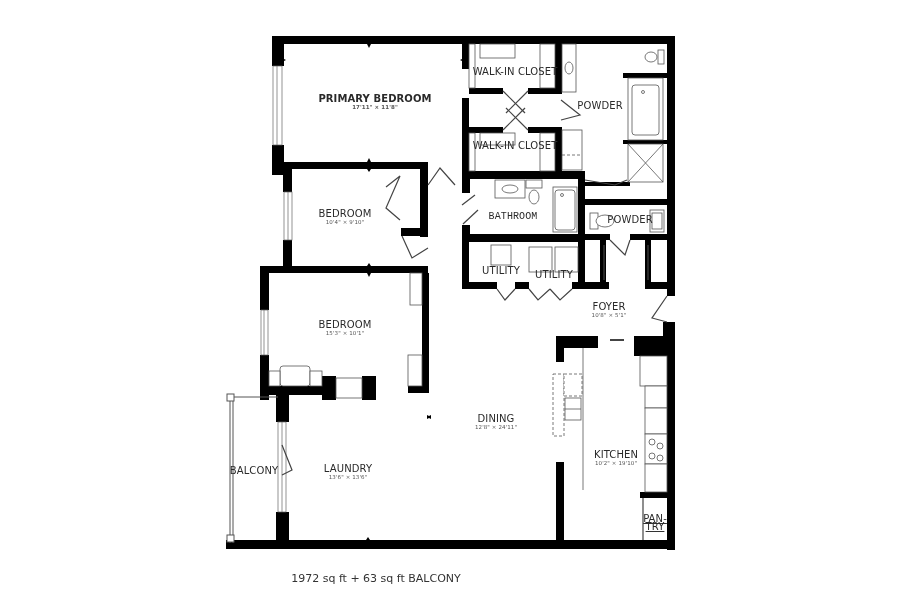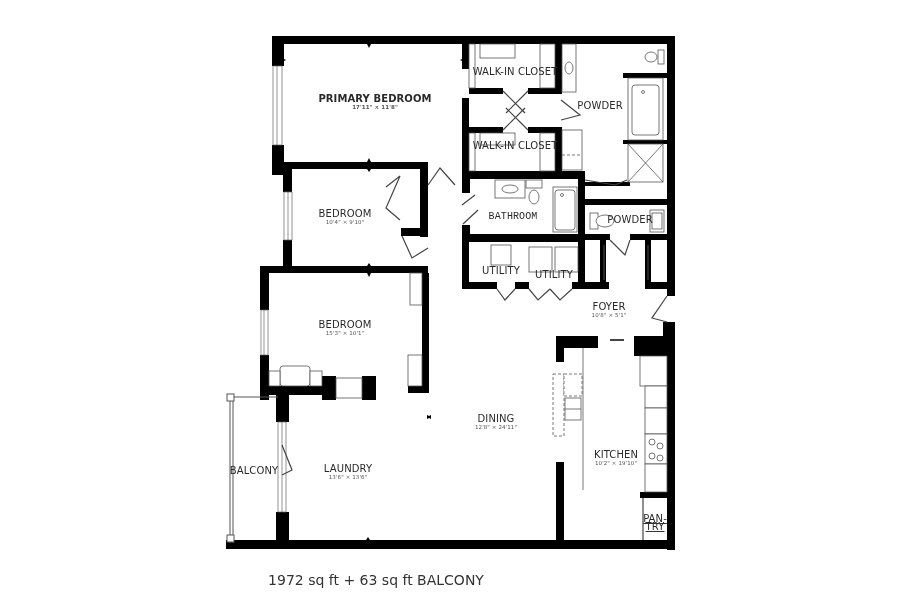--- a/index.html
+++ b/index.html
@@ -1,21 +1,21 @@
 <!DOCTYPE html>
 <html><head>
 <meta charset="utf-8">
 <style>
   html, body { margin: 0; padding: 0; background: #ffffff; }
   body { width: 900px; height: 600px; position: relative; overflow: hidden; font-family: "DejaVu Sans", sans-serif; }
   #plan { position: absolute; left: 0; top: 0; width: 900px; height: 600px; }
   .room-label { position: absolute; text-align: center; color: #333; font-size: 6.5px; letter-spacing: 0.1px; line-height: 8px; transform: translateX(-50%); white-space: nowrap; }
   .room-name { display: block; font-size: 10px; color: #2a2a2a; }
   .room-dim { display: block; font-size: 5.5px; color: #555; }
-  #footer { position: absolute; left: 0; width: 752px; top: 572px; text-align: center; font-size: 14px; color: #333; }
+  #footer { position: absolute; left: 0; width: 752px; top: 572px; text-align: center; font-size: 11px; color: #333; }
 </style>
 </head>
 <body>
 
 <svg id="plan" viewBox="0 0 900 600" xmlns="http://www.w3.org/2000/svg">
   <g fill="#000">
 
     <rect x="272" y="36" width="403" height="8"></rect>
 
     <rect x="667" y="36" width="8" height="260"></rect>

